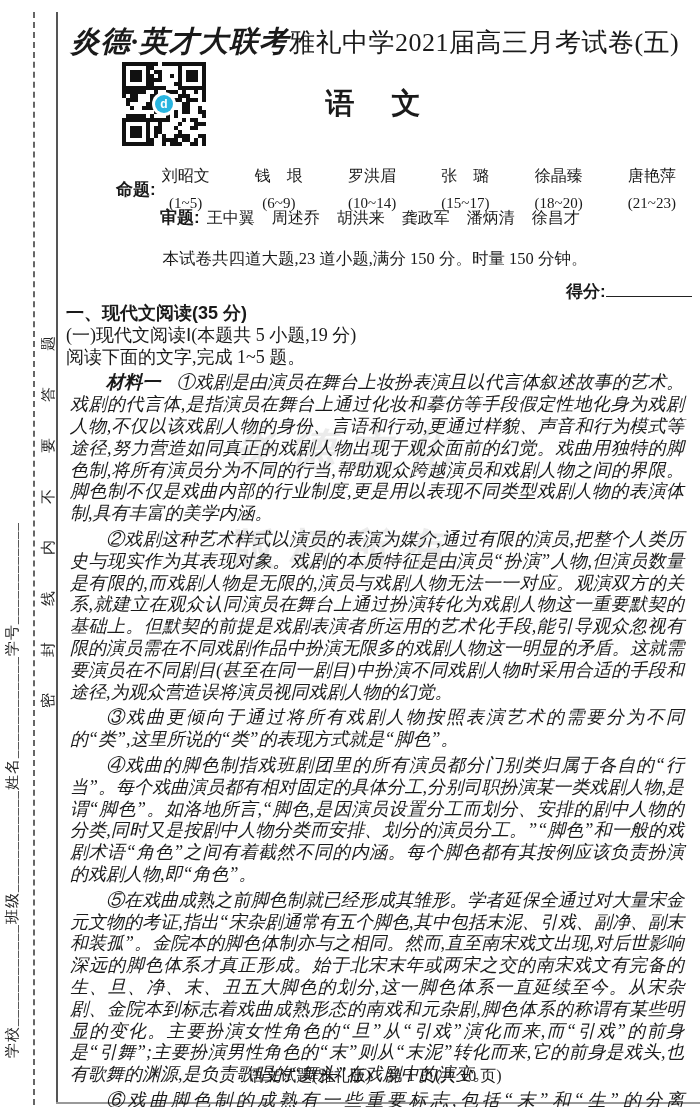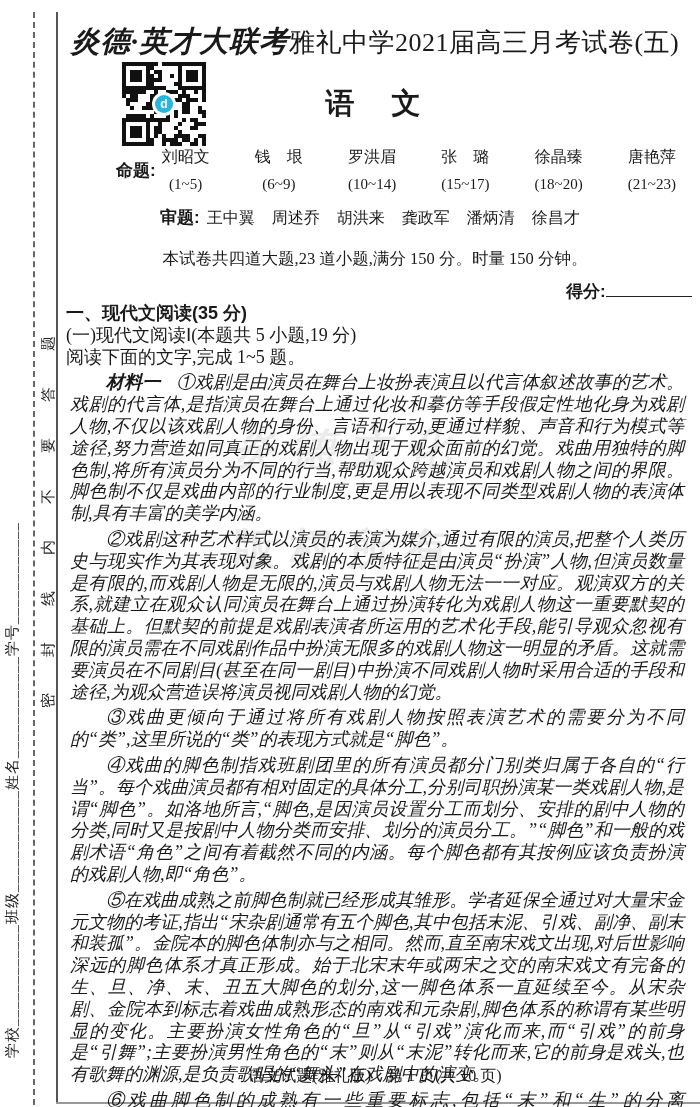--- a/index.html
+++ b/index.html
@@ -22,21 +22,21 @@
     transform:rotate(-90deg); transform-origin:0 0;
     font-size:15px; white-space:nowrap; letter-spacing:2.4em; color:#222;
   }
   
   .title-line { position:absolute; top:22px; left:60px; width:630px; text-align:center; white-space:nowrap; }
   .title-brand { font-size:29px; font-weight:900; font-style:italic; letter-spacing:1px; }
   .title-rest  { font-size:26px; letter-spacing:0.5px; }
   .qr { position:absolute; left:122px; top:62px; width:84px; height:84px; }
   .subject { position:absolute; top:84px; left:60px; width:630px; text-align:center;
              font-size:29px; font-weight:bold; letter-spacing:4px; }
-  .setters { position:absolute; top:147px; left:116px; width:560px; display:flex; align-items:center; }
+  .setters { position:absolute; top:166px; left:116px; width:560px; display:flex; align-items:center; }
   .setters-label { font-weight:bold; font-size:17px; flex:0 0 auto; font-family:"Liberation Sans",sans-serif; }
   .setters-cols { display:flex; justify-content:space-between; flex:1 1 auto; margin-left:6px; text-align:center; }
   .setter-name { font-size:16px; }
   .setter-range { font-size:15px; margin-top:8px; }
   .reviewers { position:absolute; top:206px; left:160px; display:flex; gap:17px; font-size:16px; align-items:flex-end; }
   .reviewers-label { font-weight:bold; font-size:17px; font-family:"Liberation Sans",sans-serif; margin-right:-10px; }
   .exam-info { position:absolute; top:248px; left:60px; width:630px; text-align:center; font-size:16.5px; }
   .score-row { position:absolute; top:280px; left:566px; font-size:17px; font-weight:bold; white-space:nowrap;
                font-family:"Liberation Sans",sans-serif; }
   .score-blank { display:inline-block; width:86px; height:14px; border-bottom:1.5px solid #222; }

